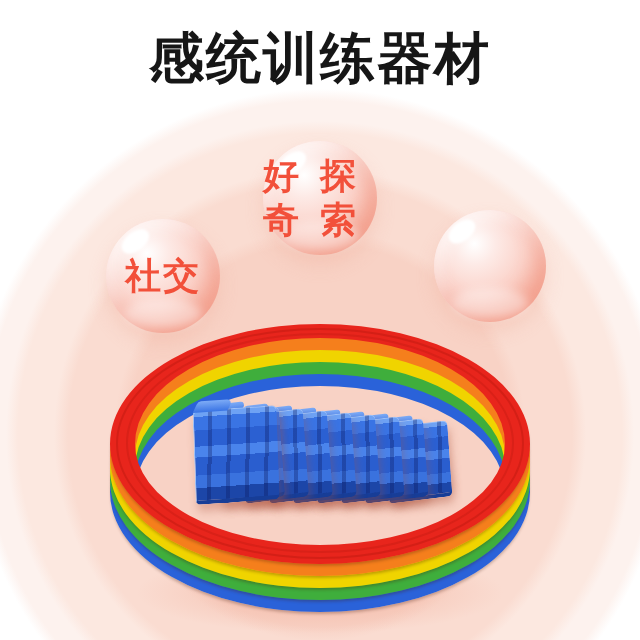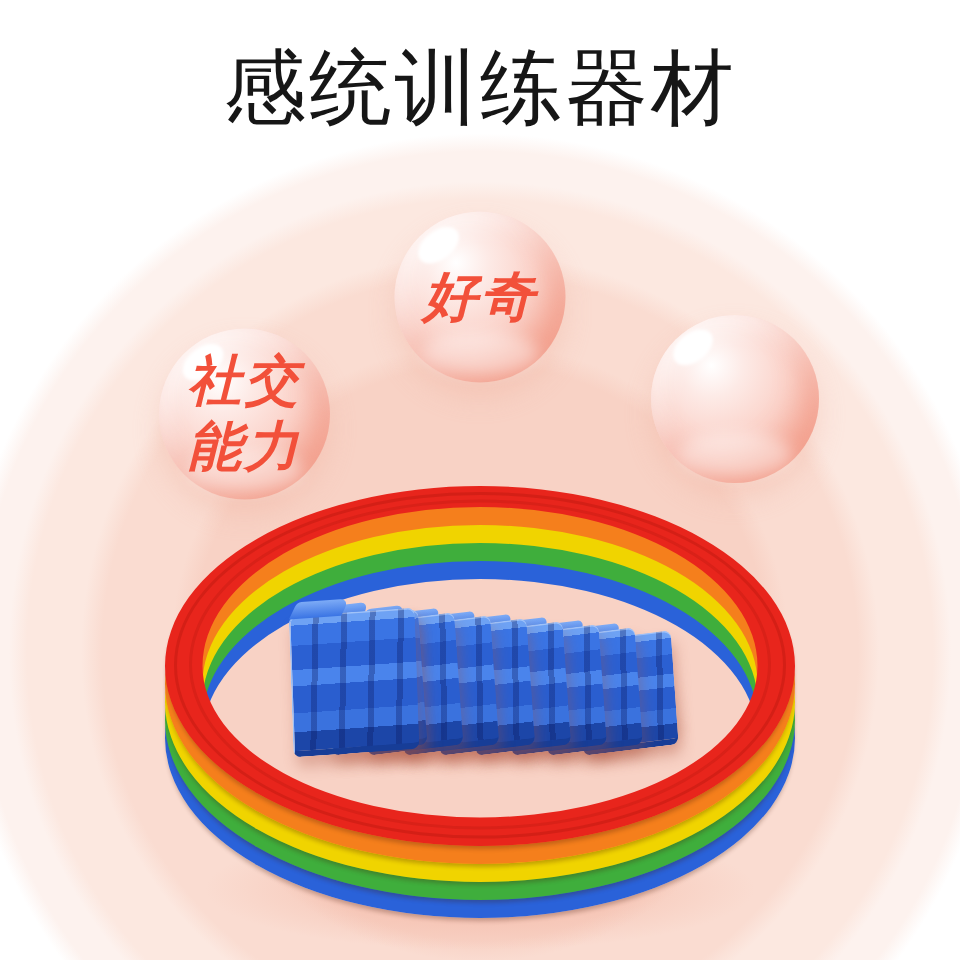--- a/index.html
+++ b/index.html
@@ -11,31 +11,30 @@
     position:absolute;inset:0;
     background:radial-gradient(circle at 320px 435px,
       var(--c-bg-inner,#f8d2c5) 0 192px,
       var(--c-bg-mid,#fadcd1) 206px 252px,
       var(--c-bg-outer,#fce8e0) 266px 302px,
       var(--c-bg-edge,#fdf2ee) 314px 334px,
       #ffffff 346px 100%);
   }
   .title{
     position:absolute;top:22px;left:0;width:100%;margin:0;text-align:center;
-    font-size:55px;font-weight:normal;letter-spacing:2px;color:var(--c-title-text,#161616);
+    font-size:55px;font-weight:bold;letter-spacing:2px;color:var(--c-title-text,#161616);
   }
   
   .bubble{
     position:absolute;border-radius:50%;
-    display:flex;flex-direction:column;align-items:center;justify-content:center;
+    display:flex;flex-direction:row;align-items:center;justify-content:center;
     background:radial-gradient(circle at 36% 30%, #ffffff 0%, #fdeae6 20%, #fbd3ca 48%, #f7b4a4 78%, #f2a190 97%);
     box-shadow:inset -8px -12px 20px rgba(238,130,108,.45),
                inset 6px 8px 14px rgba(255,255,255,.75),
                0 10px 18px rgba(240,170,150,.30);
-    font-style:italic;
   }
   .bubble::before{
     content:"";position:absolute;left:12%;top:11%;width:27%;height:17%;
     background:#ffffff;border-radius:50%;transform:rotate(-38deg);filter:blur(1.2px);
   }
   .bubble::after{
     content:"";position:absolute;left:16%;bottom:4%;width:68%;height:26%;
     background:rgba(255,255,255,.40);border-radius:50%;filter:blur(5px);
   }
   .bubble-line{
@@ -89,25 +88,25 @@
 </head>
 <body>
 
 <div class="stage">
   <div class="bg-glow"></div>
 
   <h1 class="title">感统训练器材</h1>
 
   <div class="bubble" id="bubble-social">
     <span class="bubble-line">社交</span>
-    <span class="bubble-line">能力</span>
   </div>
 
   <div class="bubble" id="bubble-curiosity">
     <span class="bubble-line">好奇</span>
+    <span class="bubble-line">探索</span>
   </div>
 
   <div class="bubble" id="bubble-motor">
   </div>
 
   <div class="product">
     <div class="ring-shadow"></div>
     <div class="layer" id="hoop-stack">
         <div class="hoop" style="top: 372px; border-color: rgb(42, 98, 217);"></div>
         <div class="hoop" style="top: 360px; border-color: rgb(63, 174, 60);"></div>

